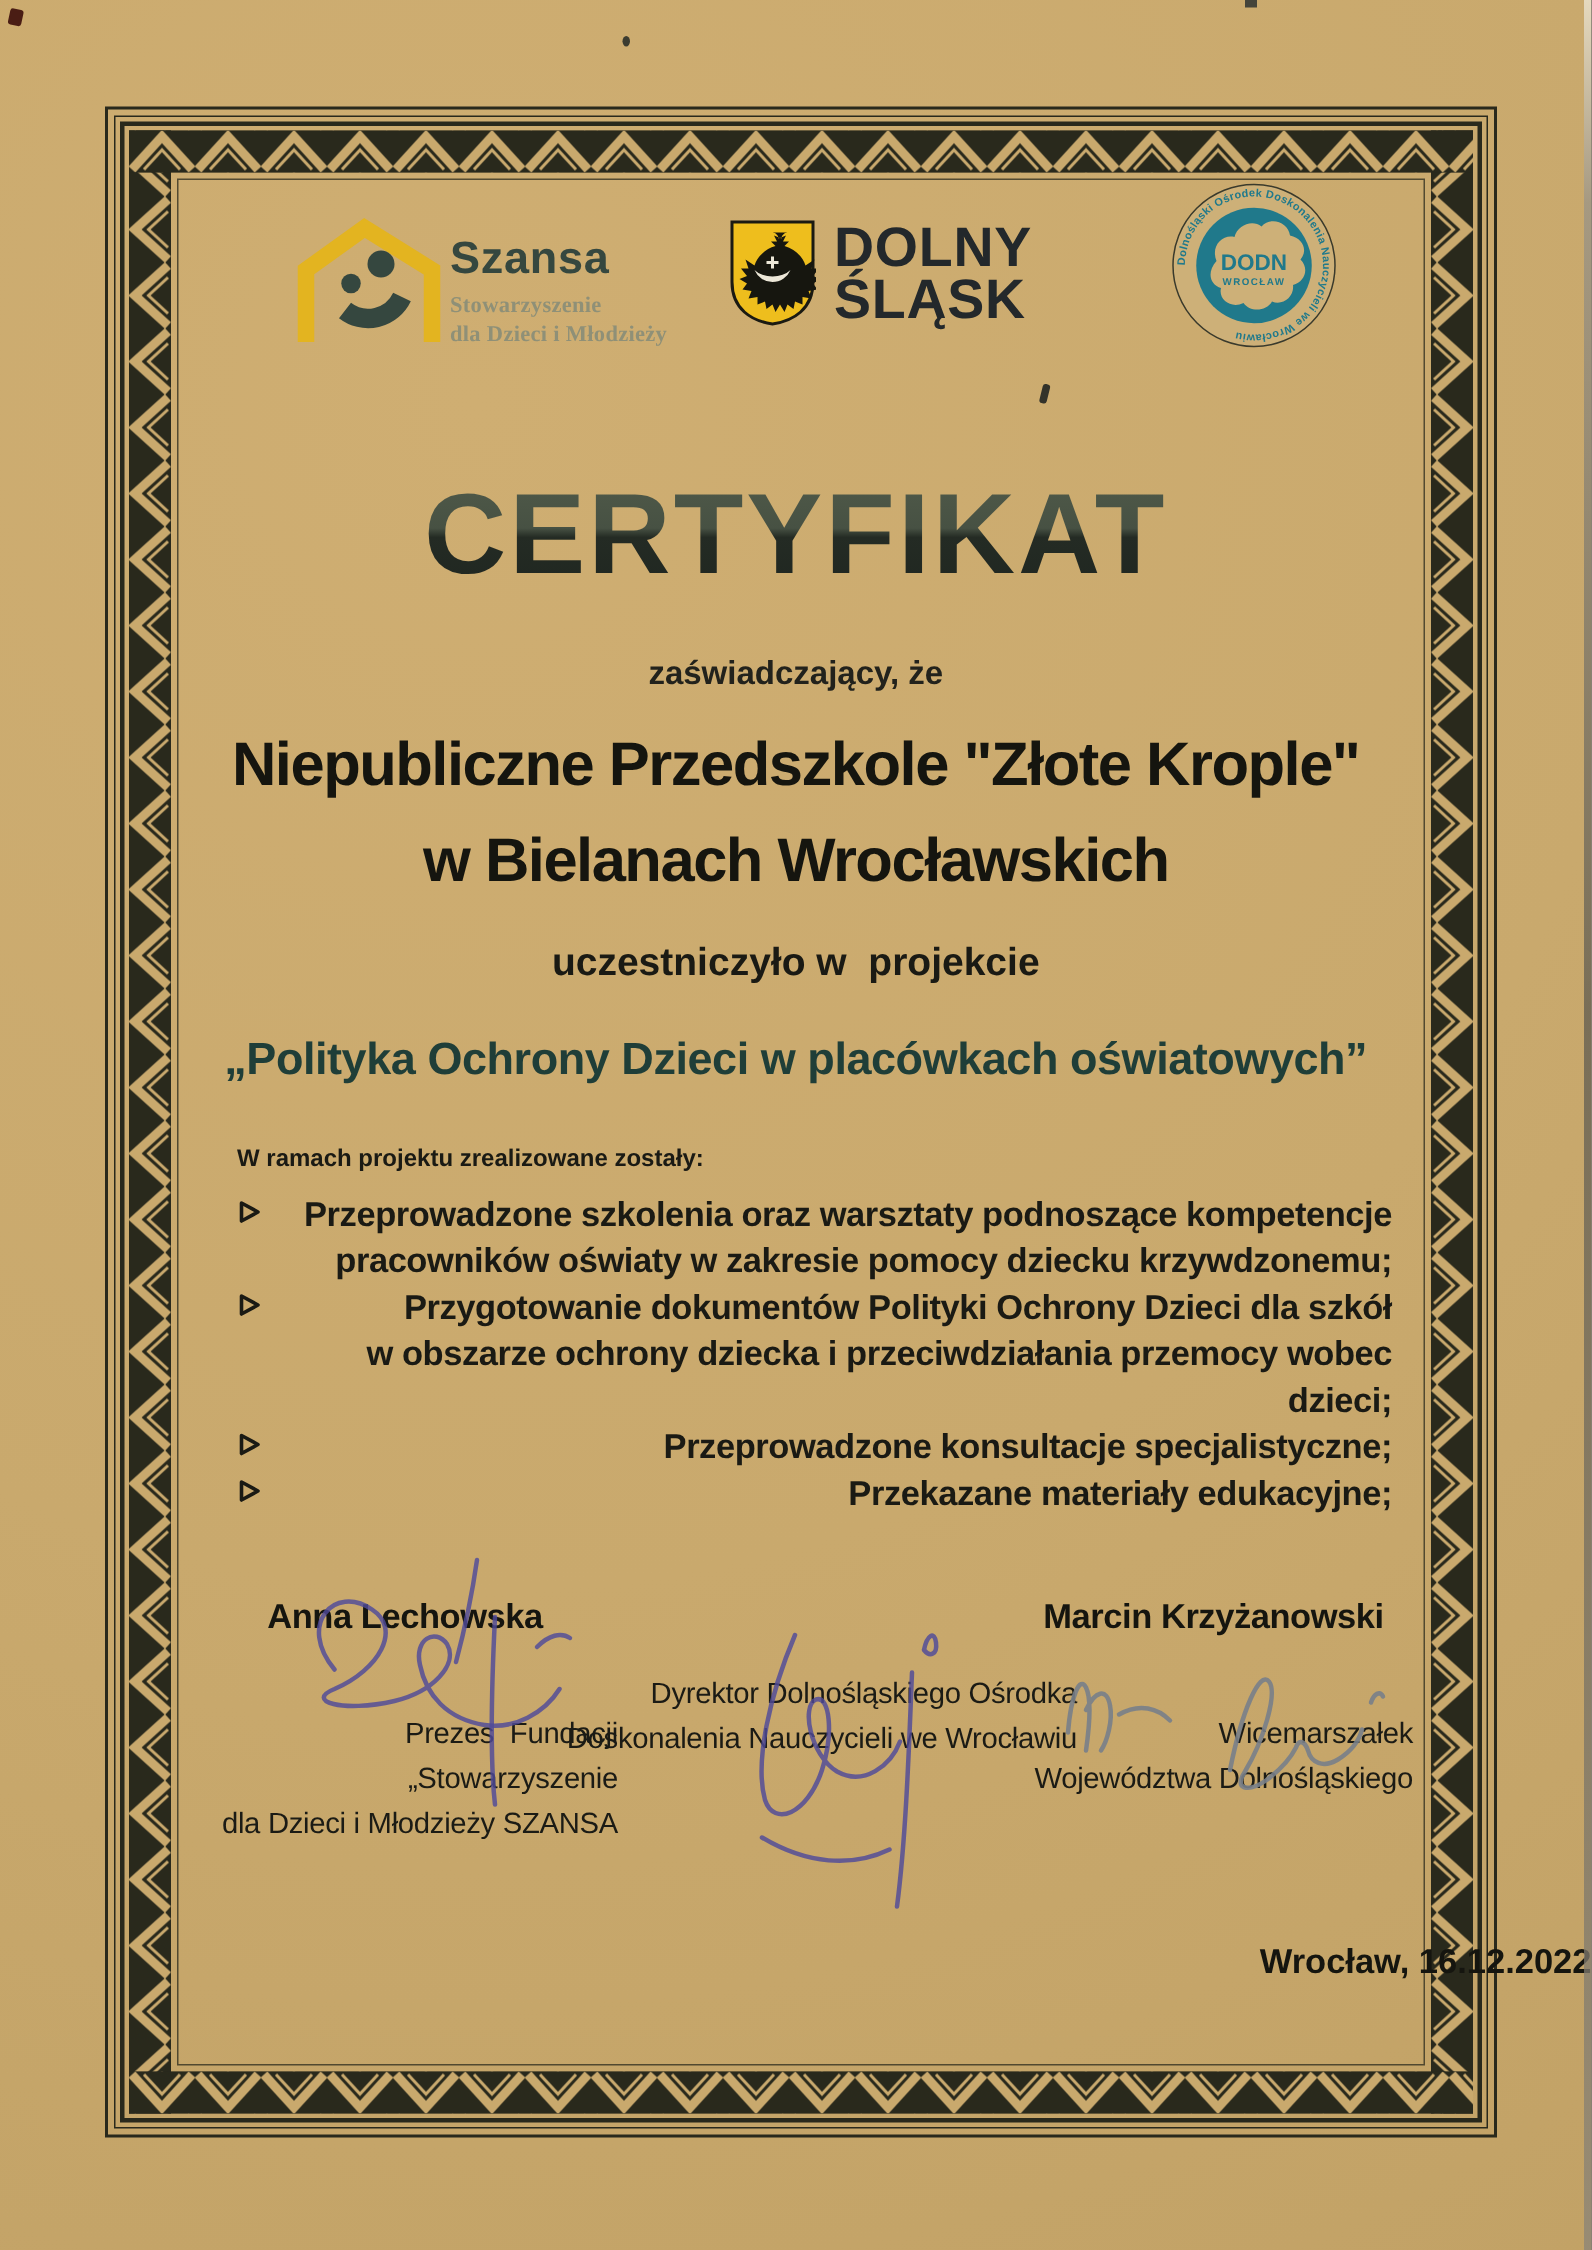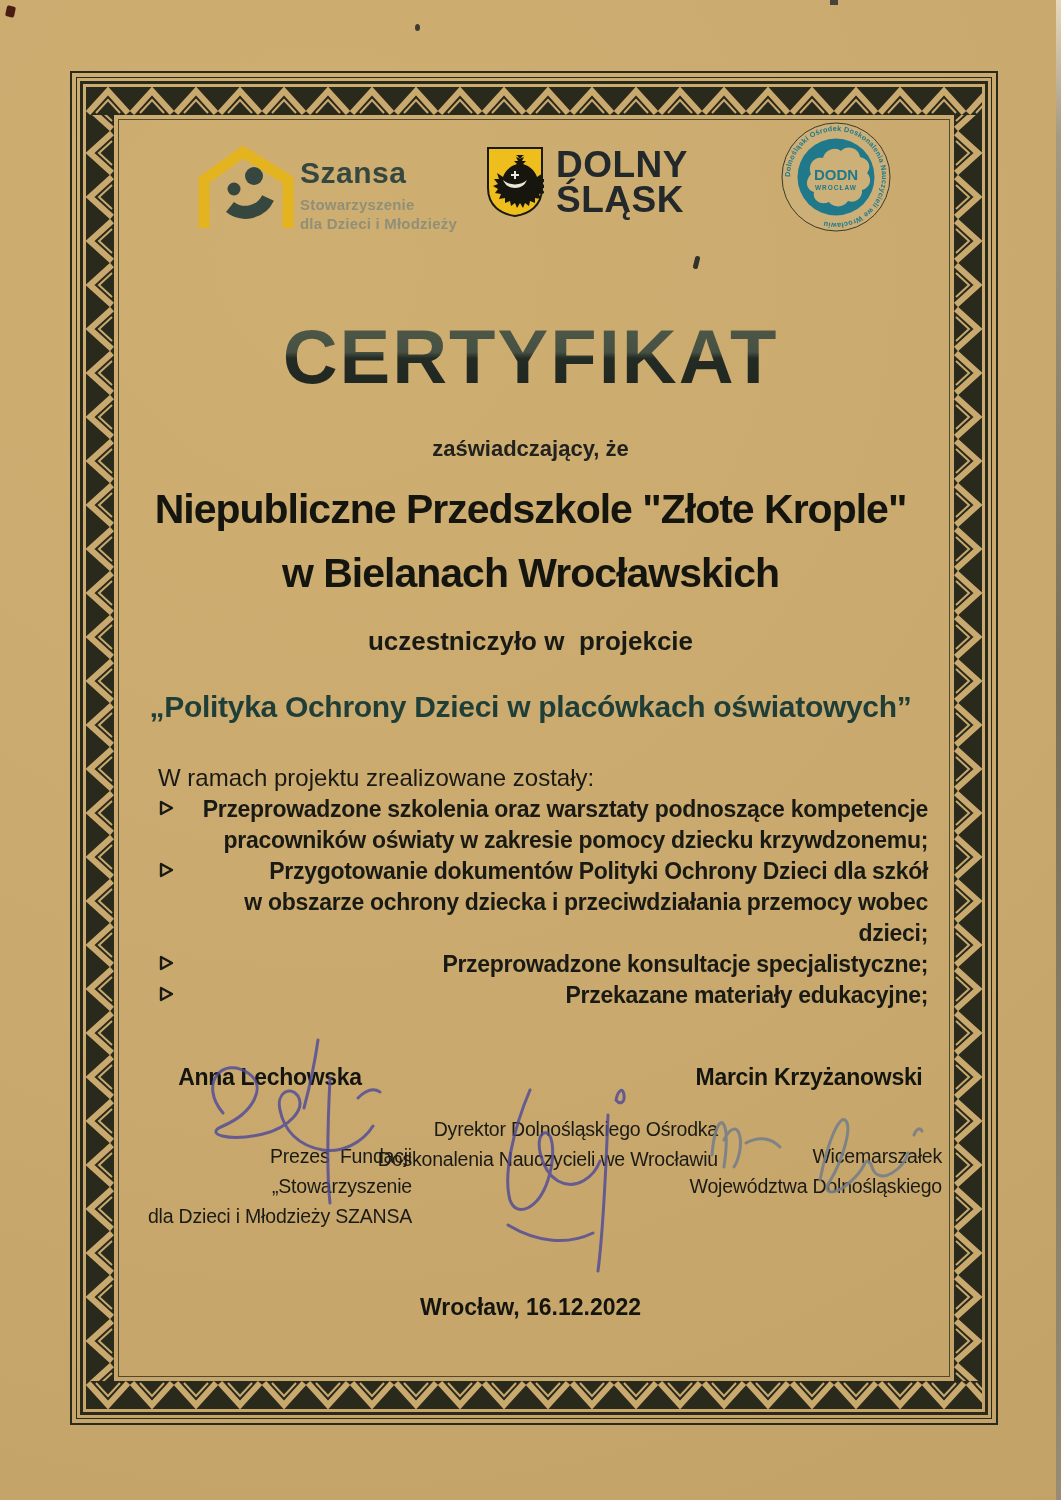--- a/index.html
+++ b/index.html
@@ -24,21 +24,21 @@
   .band svg{display:block;width:100%;height:100%;}
   .band-left{left:14px;top:14px;bottom:14px;width:28px;}
   .band-right{right:14px;top:14px;bottom:14px;width:28px;}
   .band-top{left:14px;right:14px;top:14px;height:28px;}
   .band-bottom{left:14px;right:14px;bottom:14px;height:28px;}
 
   
   .szansa{left:196px;top:144px;width:300px;height:96px;}
   .szansa-text{position:absolute;left:104px;top:12px;width:200px;}
   .szansa-name{font-size:30px;font-weight:800;color:var(--szansa-dark);letter-spacing:.5px;}
-  .szansa-sub{font-size:15px;line-height:19px;font-weight:700;color:var(--szansa-muted);letter-spacing:.2px;}
+  .szansa-sub{font-size:15px;line-height:19px;font-weight:700;color:var(--szansa-muted);letter-spacing:.2px;font-family:Liberation Serif, serif;}
   .szansa-sub.first{margin-top:5px;}
   .house-stroke{stroke:var(--szansa-yellow);fill:none;stroke-width:11;}
   .smiley{fill:var(--szansa-dark);}
   .smile-arc{stroke:var(--szansa-dark);fill:none;stroke-width:13;}
 
   .ds{left:486px;top:146px;width:240px;height:90px;}
   .ds-text{position:absolute;left:70px;top:1px;}
   .ds-line{font-size:37px;line-height:35px;font-weight:800;color:#23282b;letter-spacing:.5px;}
   .shield{fill:var(--shield-yellow);stroke:#1a1a12;stroke-width:2;}
   .eagle{fill:var(--eagle-black);}
@@ -49,41 +49,41 @@
 
   
   .title{top:286px;font-size:76px;font-weight:800;letter-spacing:2px;
     background:linear-gradient(180deg,#515b4a 0%,#475143 45%,#242b24 52%,#1f2620 100%);
     -webkit-background-clip:text;background-clip:text;color:transparent;margin-top:27px;}
   .subtitle{top:436px;font-size:22px;font-weight:700;color:#22221c;}
   .recipient1{top:486px;font-size:41px;font-weight:800;letter-spacing:-1px;color:#15150f;}
   .recipient2{top:550px;font-size:41px;font-weight:800;letter-spacing:-1px;color:#15150f;}
   .participation{top:626px;font-size:26px;font-weight:800;white-space:pre-wrap;color:#1a1a14;}
   .project{top:690px;font-size:30px;font-weight:800;letter-spacing:-.3px;color:var(--project-title);}
-  .intro{left:158px;top:764px;font-size:24px;font-weight:400;color:#1a1a14;}
+  .intro{left:158px;top:764px;font-size:16px;font-weight:700;color:#1a1a14;}
   .bullets{left:158px;top:794px;width:770px;}
   .bullet{display:flex;}
   .arrow{width:32px;flex:0 0 32px;padding-top:5px;}
   .btext{flex:1;text-align:right;}
   .bline{display:block;font-size:23px;font-weight:700;line-height:31px;letter-spacing:-.3px;color:#1a1a14;white-space:pre-wrap;}
 
   
   .sigcol{position:absolute;top:1064px;text-align:center;}
   .c1{left:128px;width:284px;}
   .c2{left:372px;width:346px;}
   .c3{left:676px;width:266px;}
   .sig-name{font-size:23px;font-weight:800;letter-spacing:-.3px;color:#15150f;}
   .sig-roles{margin-top:50px;text-align:right;}
   .role{font-size:19.5px;line-height:30px;color:#1b1b15;letter-spacing:-.2px;white-space:pre-wrap;}
   .ink{position:absolute;pointer-events:none;}
   .ink path{fill:none;stroke-linecap:round;stroke-linejoin:round;}
   .ink-blue path{stroke:var(--ink-blue);stroke-width:3;opacity:.82;}
   .ink-gray path{stroke:var(--ink-gray);stroke-width:3;opacity:.9;}
 
-  .datetext{top:1294px;font-size:23px;font-weight:800;color:#15150f;}
+  .datetext{top:1294px;font-size:23px;font-weight:800;color:#15150f;text-align:right;}
 
   
   .edge-right{right:0;top:0;bottom:0;width:5px;opacity:.75;
     background:linear-gradient(180deg,#efe9d8 0%,#9a9488 9%,#5f5b50 45%,#8a8478 100%);}
   .speck{position:absolute;}
   .sp1{left:6px;top:6px;width:9px;height:11px;background:#4a1d14;border-radius:2px;transform:rotate(12deg);}
   .sp2{left:415px;top:24px;width:5px;height:7px;background:#3c3c30;border-radius:50%;}
   .sp3{left:694px;top:256px;width:5px;height:13px;background:#32322a;border-radius:2px;transform:rotate(14deg);}
   .sp4{left:830px;top:0;width:8px;height:5px;background:#44443a;}
 </style>

